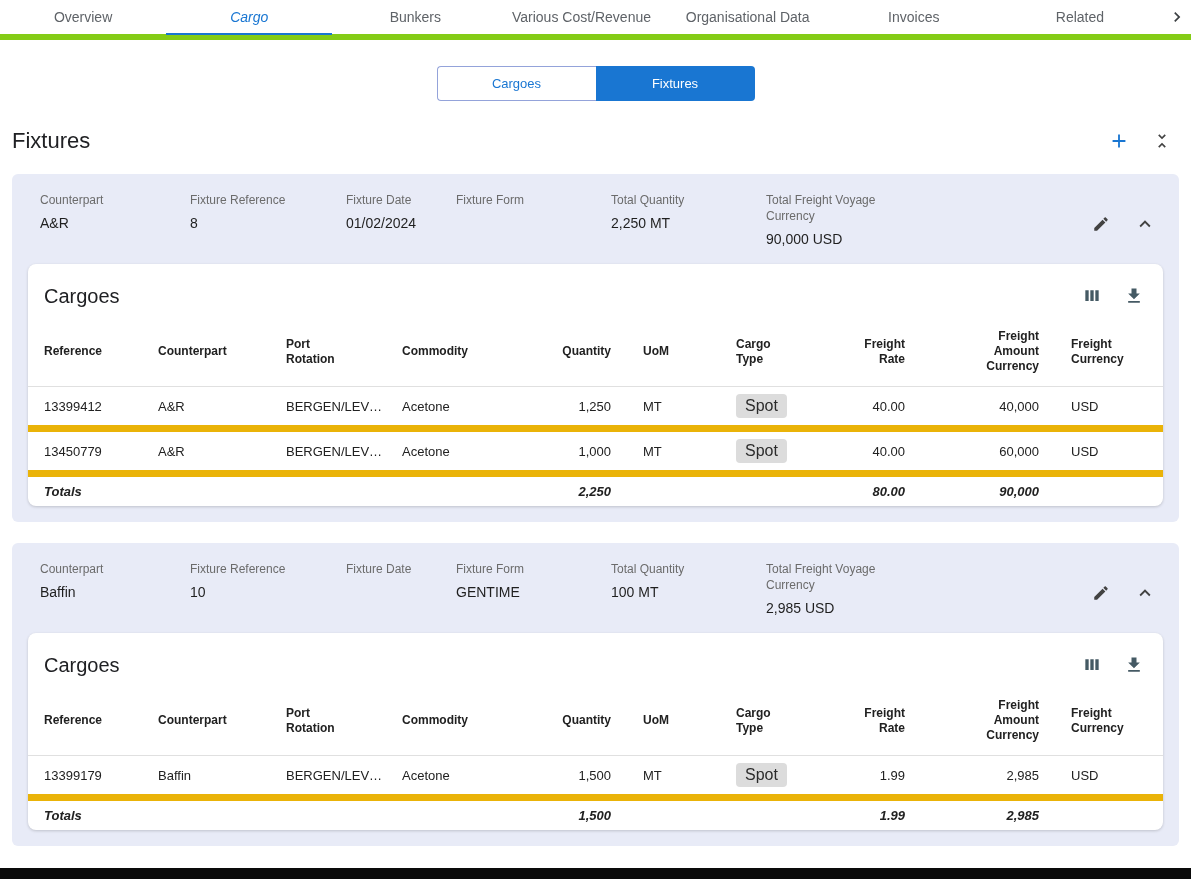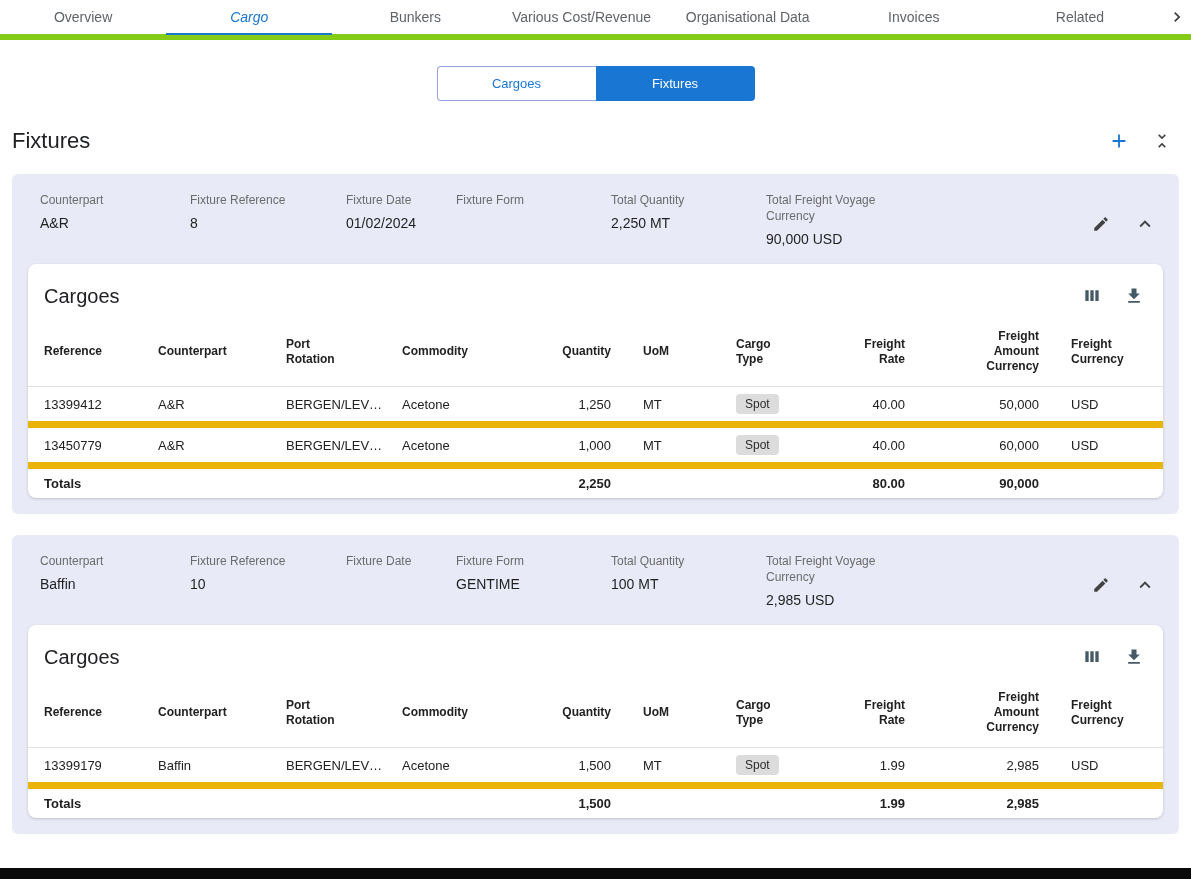--- a/index.html
+++ b/index.html
@@ -38,26 +38,26 @@
   .fh-icons { display:flex; align-items:center; margin-top:16px; margin-right:2px; }
 
   
   .cargoes-card { background:#fff; border-radius:8px; box-shadow:0 1px 3px rgba(0,0,0,0.18); overflow:hidden; }
   .cargoes-head { display:flex; align-items:center; padding:17px 14px 6px 16px; }
   .cargoes-title { font-size:20px; font-weight:400; color:#202124; }
 
   table { width:100%; border-collapse:collapse; table-layout:fixed; }
   th { font-size:12px; font-weight:700; color:#212121; padding:12px 16px; vertical-align:middle; border-bottom:1px solid #e0e0e0; text-align:left; line-height:15px; }
   td { font-size:13px; color:#212121; padding:7px 16px; border-bottom:7px solid #eab308; height:31px; }
-  tr:last-child td { border-bottom:none; }
+  tr:last-child td { border-bottom:none;font-style:italic; }
   .num { text-align:right; }
   .th-wrap { display:inline-block; }
   .mw60 { max-width:60px; } .mw42 { max-width:42px; } .mw48 { max-width:48px; } .mw58 { max-width:58px; }
   tr.totals td { font-weight:700; }
-  .chip { display:inline-block; background:#dcdcdc; border-radius:4px; padding:3px 9px; font-size:12px; color:#2b2b2b; }
+  .chip { display:inline-block; background:#dcdcdc; border-radius:4px; padding:3px 9px; font-size:16px; color:#2b2b2b; }
 
   .bottom-bar { position:absolute; left:0; bottom:0; width:100%; height:11px; background:#0a0a0a; }
   svg { display:block; }
 </style>
 </head>
 <body>
 
 <nav class="tabs">
   <div class="tab">Overview</div>
   <div class="tab active">Cargo</div>
@@ -193,21 +193,21 @@
       <tbody>
         <tr>
           <td>13399412</td>
           <td>A&amp;R</td>
           <td>BERGEN/LEV…</td>
           <td>Acetone</td>
           <td class="num">1,250</td>
           <td>MT</td>
           <td><span class="chip">Spot</span></td>
           <td class="num">40.00</td>
-          <td class="num">50,000</td>
+          <td class="num">40,000</td>
           <td>USD</td>
         </tr>
         <tr>
           <td>13450779</td>
           <td>A&amp;R</td>
           <td>BERGEN/LEV…</td>
           <td>Acetone</td>
           <td class="num">1,000</td>
           <td>MT</td>
           <td><span class="chip">Spot</span></td>

